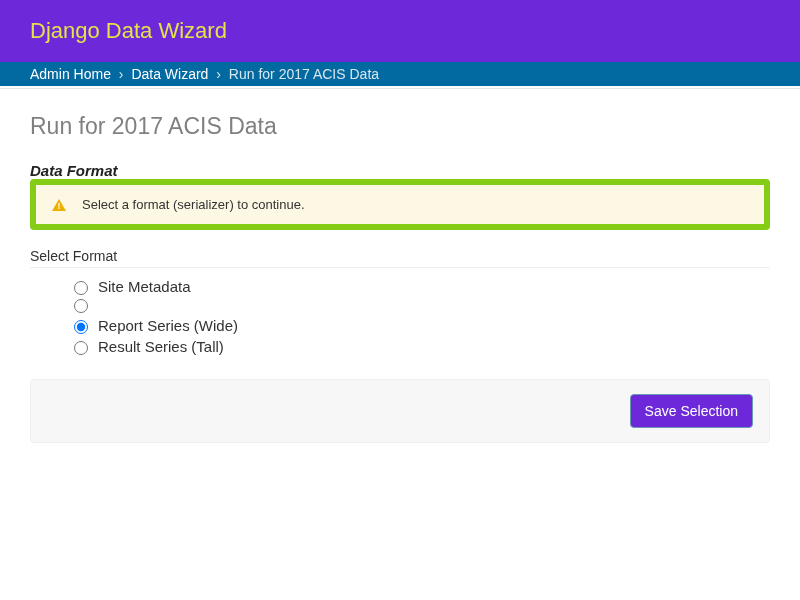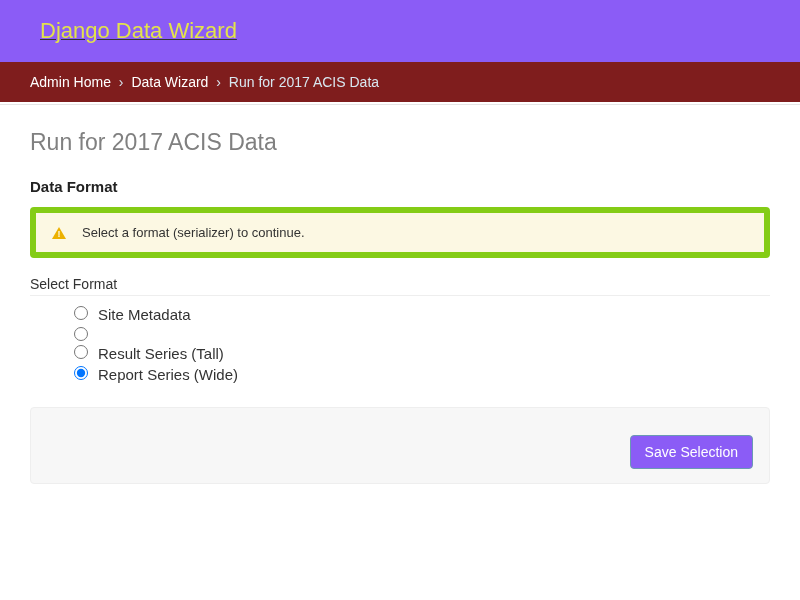--- a/index.html
+++ b/index.html
@@ -6,32 +6,31 @@
   body {
     font-family: "Helvetica Neue", Helvetica, Arial, sans-serif;
     font-size: 14px;
     color: #333;
     background: #fff;
     width: 800px;
     height: 600px;
     overflow: hidden;
   }
   .topbar {
-    background: #8b5cf6;
-    padding: 18px 40px;
-    text-decoration: underline;
+    background: #6d28d9;
+    padding: 18px 30px;
   }
   .brand {
     color: #e3e34a;
     font-size: 22px;
     font-weight: 400;
   }
   .breadcrumb-bar {
-    background: #7f1d1d;
-    padding: 12px 30px;
+    background: #0369a1;
+    padding: 4px 30px;
     color: #fff;
     font-size: 14px;
   }
   .breadcrumb-bar a {
     color: #fff;
     text-decoration: none;
     cursor: pointer;
   }
   .breadcrumb-bar .sep { margin: 0 4px; color: #d8e6ef; }
   .breadcrumb-bar .current { color: #d8e6ef; }
@@ -44,21 +43,21 @@
   .page-title {
     font-size: 23px;
     color: #808080;
     font-weight: 400;
     margin-bottom: 22px;
   }
   .section-title {
     font-size: 15px;
     font-weight: 700;
     color: #222;
-    margin-bottom: 12px;
+    font-style: italic;
   }
   .alert {
     background: #fcf8e3;
     border: 6px solid #84cc16;
     border-radius: 4px;
     padding: 12px 16px;
     display: flex;
     align-items: center;
     margin-bottom: 18px;
     color: #333;
@@ -88,49 +87,48 @@
     margin-bottom: 3px;
   }
   .field-rule {
     border: none;
     border-top: 1px solid #eee;
     margin-bottom: 8px;
   }
   .radio-list { padding-left: 44px; }
   .radio-item {
     display: flex;
-    align-items: flex-start;
+    align-items: flex-end;
     padding: 2px 0;
     font-size: 15px;
     color: #333;
     cursor: pointer;
   }
   .radio-item input[type=radio] {
     margin-right: 10px;
     width: 14px; height: 14px;
     cursor: pointer;
   }
   .button-bar {
     margin-top: 22px;
     background: #f7f7f7;
     border: 1px solid #eee;
     border-radius: 4px;
     padding: 14px 16px;
     display: flex;
     justify-content: flex-end;
   }
   .btn-primary {
-    background: #8b5cf6;
+    background: #6d28d9;
     color: #fff;
     border: 1px solid #6a99b4;
     border-radius: 4px;
     padding: 8px 14px;
     font-size: 14px;
     cursor: pointer;
-    margin-top: 13px;
   }
 </style>
 </head>
 <body>
 
 <div class="topbar">
   <span class="brand">Django Data Wizard</span>
 </div>
 
 <div class="breadcrumb-bar">
@@ -157,25 +155,25 @@
 
   <div class="radio-list">
     <label class="radio-item">
       <input type="radio" name="fmt" style="">
       <span>Site Metadata</span>
     </label>
     <label class="radio-item">
       <input type="radio" name="fmt" style="">
     </label>
     <label class="radio-item">
+      <input type="radio" name="fmt" checked="" style="">
+      <span>Report Series (Wide)</span>
+    </label>
+    <label class="radio-item">
       <input type="radio" name="fmt" style="">
       <span>Result Series (Tall)</span>
-    </label>
-    <label class="radio-item">
-      <input type="radio" name="fmt" checked="" style="">
-      <span>Report Series (Wide)</span>
     </label>
   </div>
 
   <div class="button-bar">
     <button class="btn-primary">Save Selection</button>
   </div>
 </div>
 
 </body></html>

